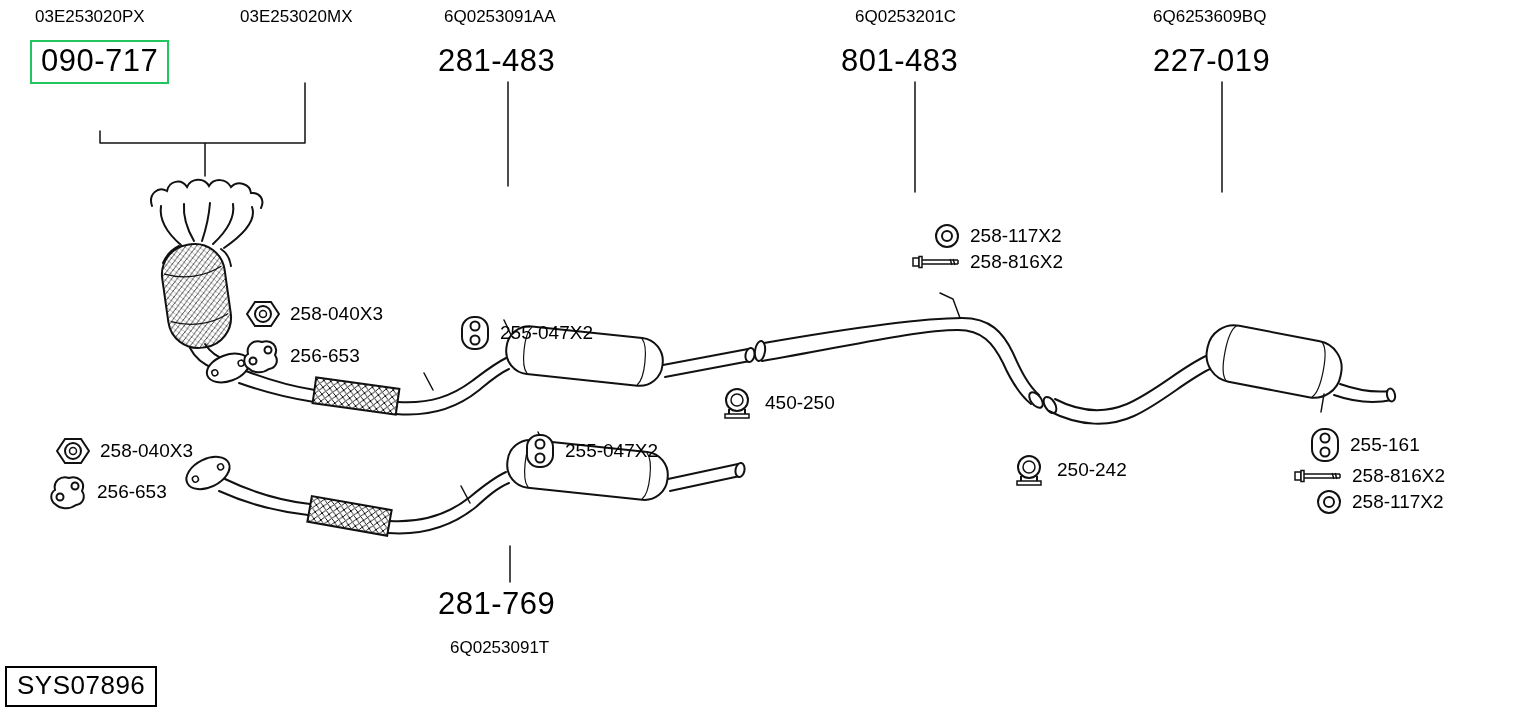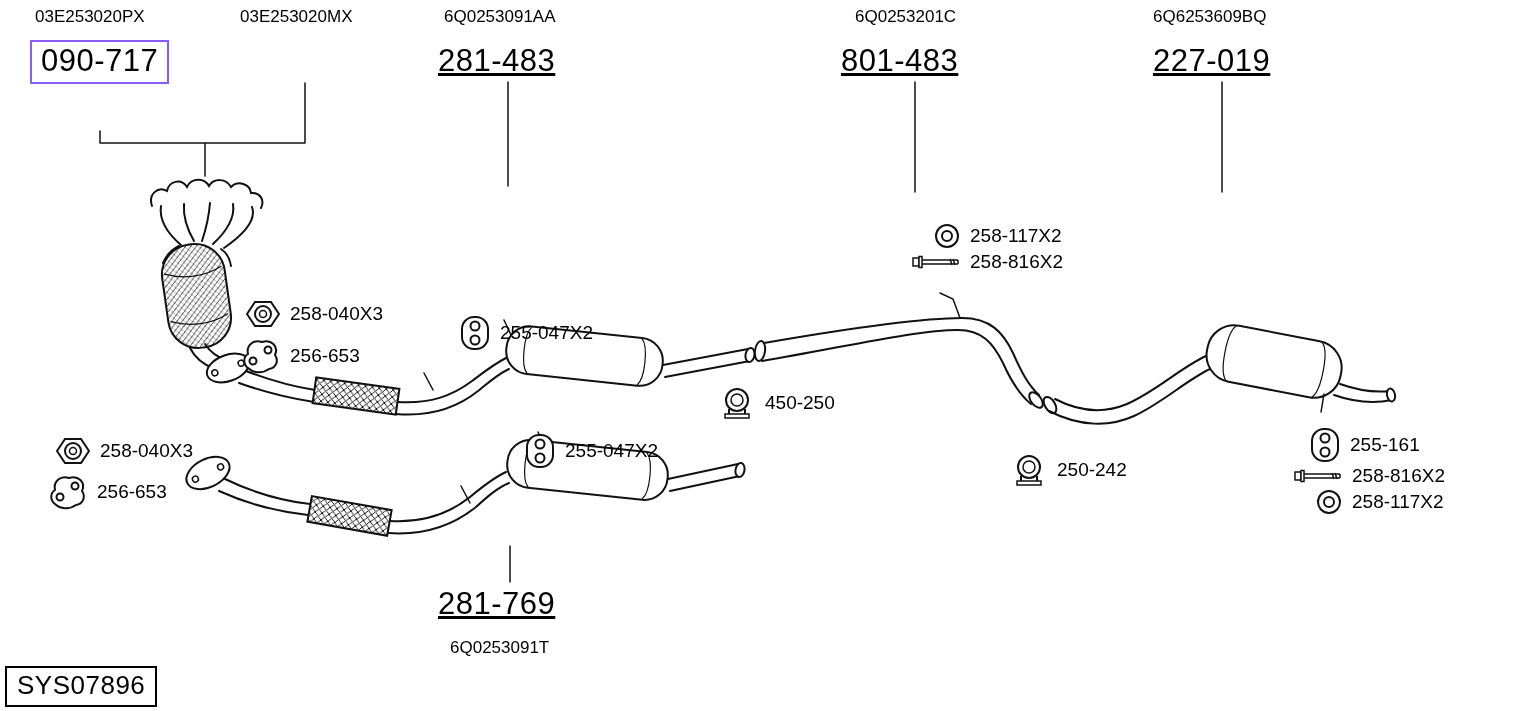--- a/index.html
+++ b/index.html
@@ -1,22 +1,22 @@
 <!DOCTYPE html>
 <html><head>
 <meta charset="utf-8">
 <style>
   * { margin:0; padding:0; box-sizing:border-box; }
   html,body { background:#fff; }
   body { font-family:"Liberation Sans", sans-serif; color:#000; }
   .stage { position:relative; width:1530px; height:711px; background:#fff; overflow:hidden; }
   .art { position:absolute; left:0; top:0; }
   .oem { position:absolute; font-size:17px; white-space:nowrap; }
-  .partnum { position:absolute; font-size:31px; white-space:nowrap; letter-spacing:.5px;text-decoration:underline; }
-  .partbox { position:absolute; font-size:31px; white-space:nowrap; border:2px solid #8b5cf6; background:#fff; padding:1px 9px 3px 9px; letter-spacing:.5px; }
+  .partnum { position:absolute; font-size:31px; white-space:nowrap; letter-spacing:.5px; }
+  .partbox { position:absolute; font-size:31px; white-space:nowrap; border:2px solid #22c55e; background:#fff; padding:1px 9px 3px 9px; letter-spacing:.5px; }
   .callout { position:absolute; display:flex; align-items:center; gap:10px;margin-top:12px; }
   .callout .lbl { font-size:19px; white-space:nowrap; }
   .ico { flex:none; display:block; }
   .sysbox { position:absolute; left:5px; top:666px; border:2px solid #000; background:#fff; font-size:26px; padding:2px 10px 4px 10px; letter-spacing:.5px; }
 </style>
 </head>
 <body>
 
 <div class="stage">
 

